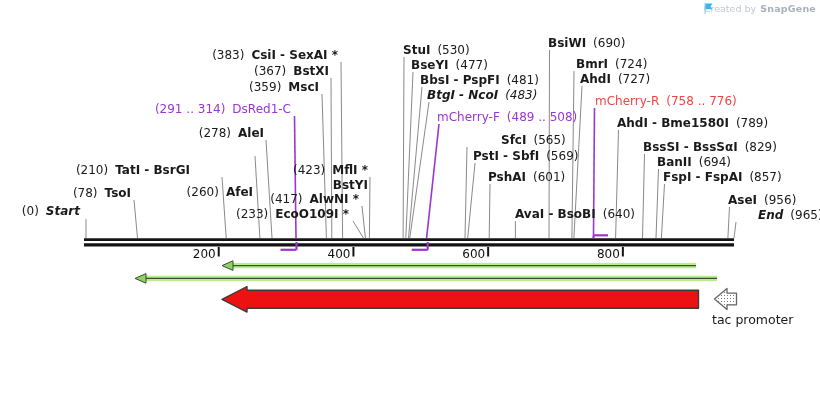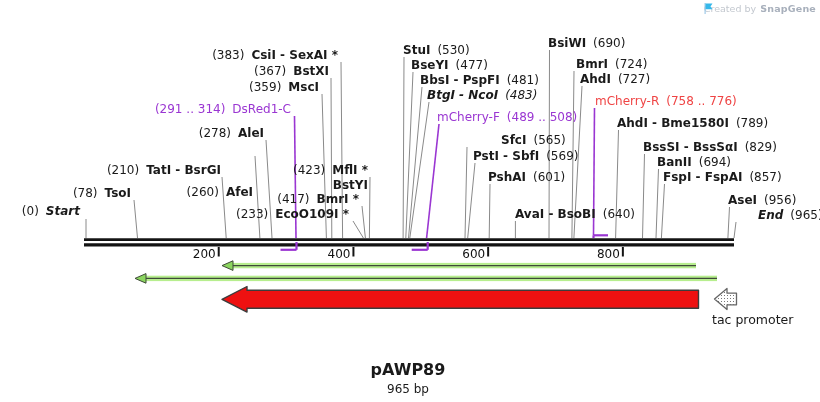--- a/index.html
+++ b/index.html
@@ -116,29 +116,29 @@
       </g>
   </svg>
 
   <div id="labels-layer">
       <div class="tick-num" style="right: 604.285px; top: 248px;">200</div>
       <div class="tick-num" style="right: 469.57px; top: 248px;">400</div>
       <div class="tick-num" style="right: 334.855px; top: 248px;">600</div>
       <div class="tick-num" style="right: 200.14px; top: 248px;">800</div>
       <div class="marker-label terminus" style="right: 740px; top: 204px;"><span class="pos">(0)</span><span class="name part2">Start</span></div>
       <div class="marker-label enzyme" style="right: 689px; top: 186px;"><span class="pos">(78)</span><span class="name part2">TsoI</span></div>
-      <div class="marker-label enzyme" style="right: 599px; top: 163px;"><span class="pos">(210)</span><span class="name part2">TatI - BsrGI</span></div>
+      <div class="marker-label enzyme" style="right: 630px; top: 163px;"><span class="pos">(210)</span><span class="name part2">TatI - BsrGI</span></div>
       <div class="marker-label enzyme" style="right: 567px; top: 142px; margin-top: 43px;"><span class="pos">(260)</span><span class="name part2">AfeI</span></div>
       <div class="marker-label enzyme" style="right: 556px; top: 126px;"><span class="pos">(278)</span><span class="name part2">AleI</span></div>
       <div class="marker-label primer" style="color: rgb(154, 54, 210); right: 529px; top: 102px;"><span class="pos">(291 .. 314)</span><span class="name part2">DsRed1-C</span></div>
       <div class="marker-label enzyme" style="right: 501px; top: 80px;"><span class="pos">(359)</span><span class="name part2">MscI</span></div>
       <div class="marker-label enzyme" style="right: 491px; top: 64px;"><span class="pos">(367)</span><span class="name part2">BstXI</span></div>
       <div class="marker-label enzyme" style="right: 482px; top: 48px;"><span class="pos">(383)</span><span class="name part2">CsiI - SexAI *</span></div>
       <div class="marker-label enzyme" style="right: 471px; top: 207px;"><span class="pos">(233)</span><span class="name part2">EcoO109I *</span></div>
-      <div class="marker-label enzyme" style="right: 461px; top: 192px;"><span class="pos">(417)</span><span class="name part2">BmrI *</span></div>
+      <div class="marker-label enzyme" style="right: 461px; top: 192px;"><span class="pos">(417)</span><span class="name part2">AlwNI *</span></div>
       <div class="marker-label enzyme" style="right: 452px; top: 163px;"><span class="pos">(423)</span><span class="name part2">MflI *</span></div>
       <div class="marker-label enzyme" style="right: 452px; top: 178px;"><span class="name">BstYI</span></div>
       <div class="marker-label enzyme" style="left: 403px; top: 43px;"><span class="name">StuI</span><span class="pos part2">(530)</span></div>
       <div class="marker-label enzyme" style="left: 411px; top: 58px;"><span class="name">BseYI</span><span class="pos part2">(477)</span></div>
       <div class="marker-label enzyme" style="left: 420px; top: 73px;"><span class="name">BbsI - PspFI</span><span class="pos part2">(481)</span></div>
       <div class="marker-label enzyme" style="left: 427px; top: 88px; font-style: italic;"><span class="name">BtgI - NcoI</span><span class="pos part2">(483)</span></div>
       <div class="marker-label primer" style="color: rgb(154, 54, 210); left: 437px; top: 110px;"><span class="name">mCherry-F</span><span class="pos part2">(489 .. 508)</span></div>
       <div class="marker-label enzyme" style="left: 465px; top: 133px; margin-left: 36px;"><span class="name">SfcI</span><span class="pos part2">(565)</span></div>
       <div class="marker-label enzyme" style="left: 473px; top: 149px;"><span class="name">PstI - SbfI</span><span class="pos part2">(569)</span></div>
       <div class="marker-label enzyme" style="left: 488px; top: 170px;"><span class="name">PshAI</span><span class="pos part2">(601)</span></div>
@@ -151,24 +151,20 @@
       <div class="marker-label enzyme" style="left: 643px; top: 140px;"><span class="name">BssSI - BssSαI</span><span class="pos part2">(829)</span></div>
       <div class="marker-label enzyme" style="left: 657px; top: 155px;"><span class="name">BanII</span><span class="pos part2">(694)</span></div>
       <div class="marker-label enzyme" style="left: 663px; top: 170px;"><span class="name">FspI - FspAI</span><span class="pos part2">(857)</span></div>
       <div class="marker-label enzyme" style="left: 728px; top: 193px; text-align: right;"><span class="name">AseI</span><span class="pos part2">(956)</span></div>
       <div class="marker-label terminus" style="left: 758px; top: 208px;"><span class="name">End</span><span class="pos part2">(965)</span></div>
     </div>
 
 
   <div class="feature-label" id="tac-label">tac promoter</div>
 
-  <div class="title-block">
-    <div class="pname">pAWP89</div>
-    <div class="psize">965 bp</div>
-  </div>
 
   <div class="watermark">
     <span class="created">Created by</span>
     <svg width="9" height="11" viewBox="0 0 9 11">
       <rect x="0.5" y="0" width="1.2" height="11" fill="#9fc9e8"></rect>
       <polygon points="1.5,0.5 8.5,0.5 6.5,3.4 8.5,6.3 1.5,6.3" fill="#35b8ea"></polygon>
     </svg>
     <span class="brand">SnapGene</span>
   </div>
 

